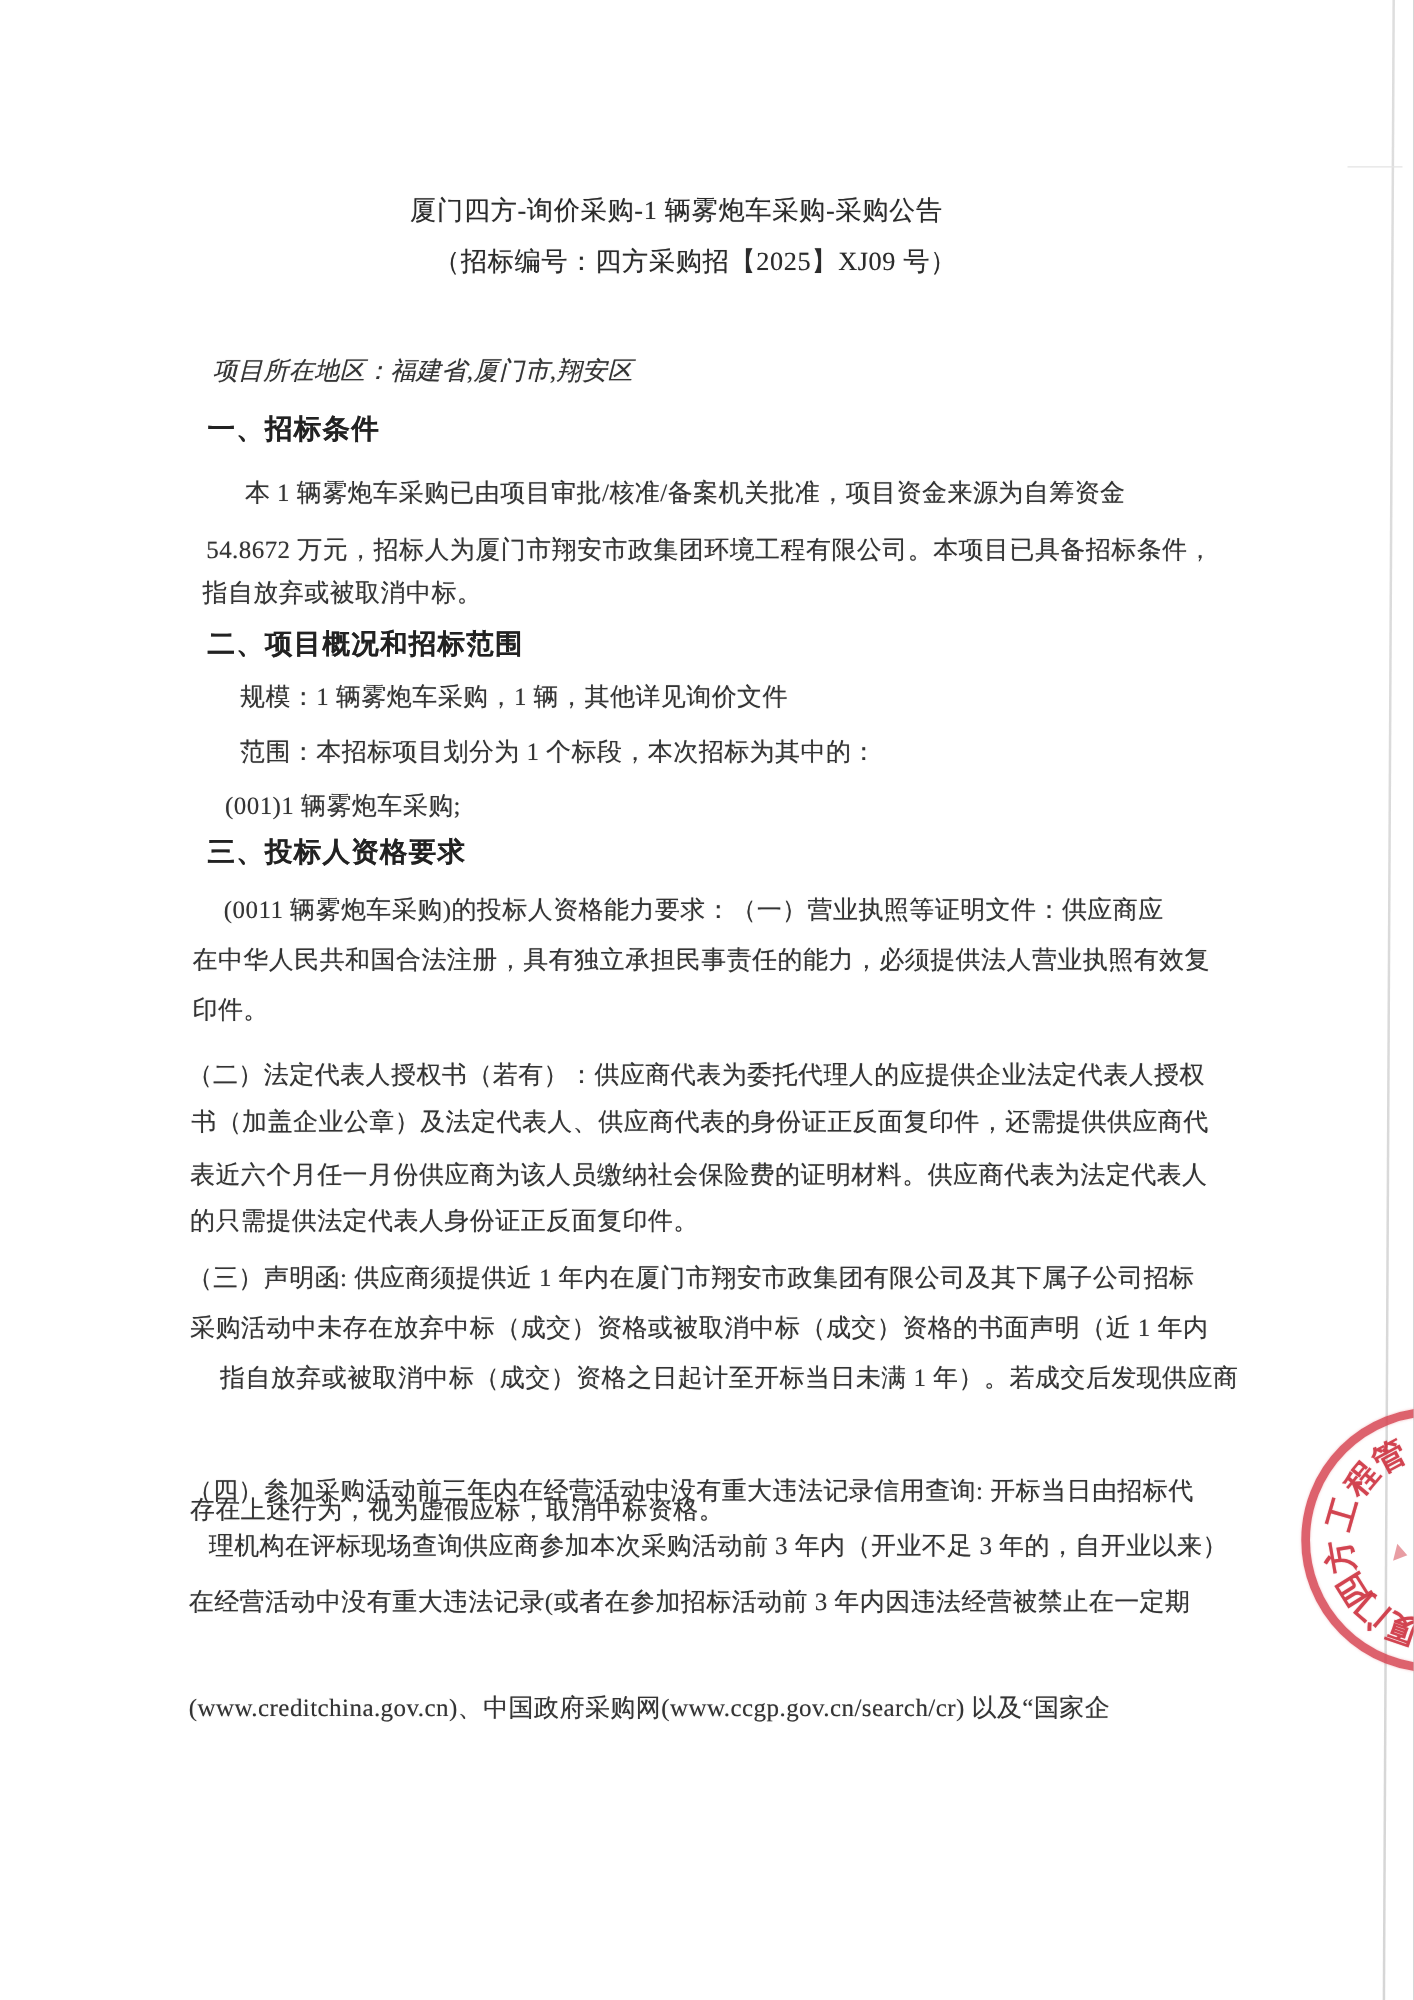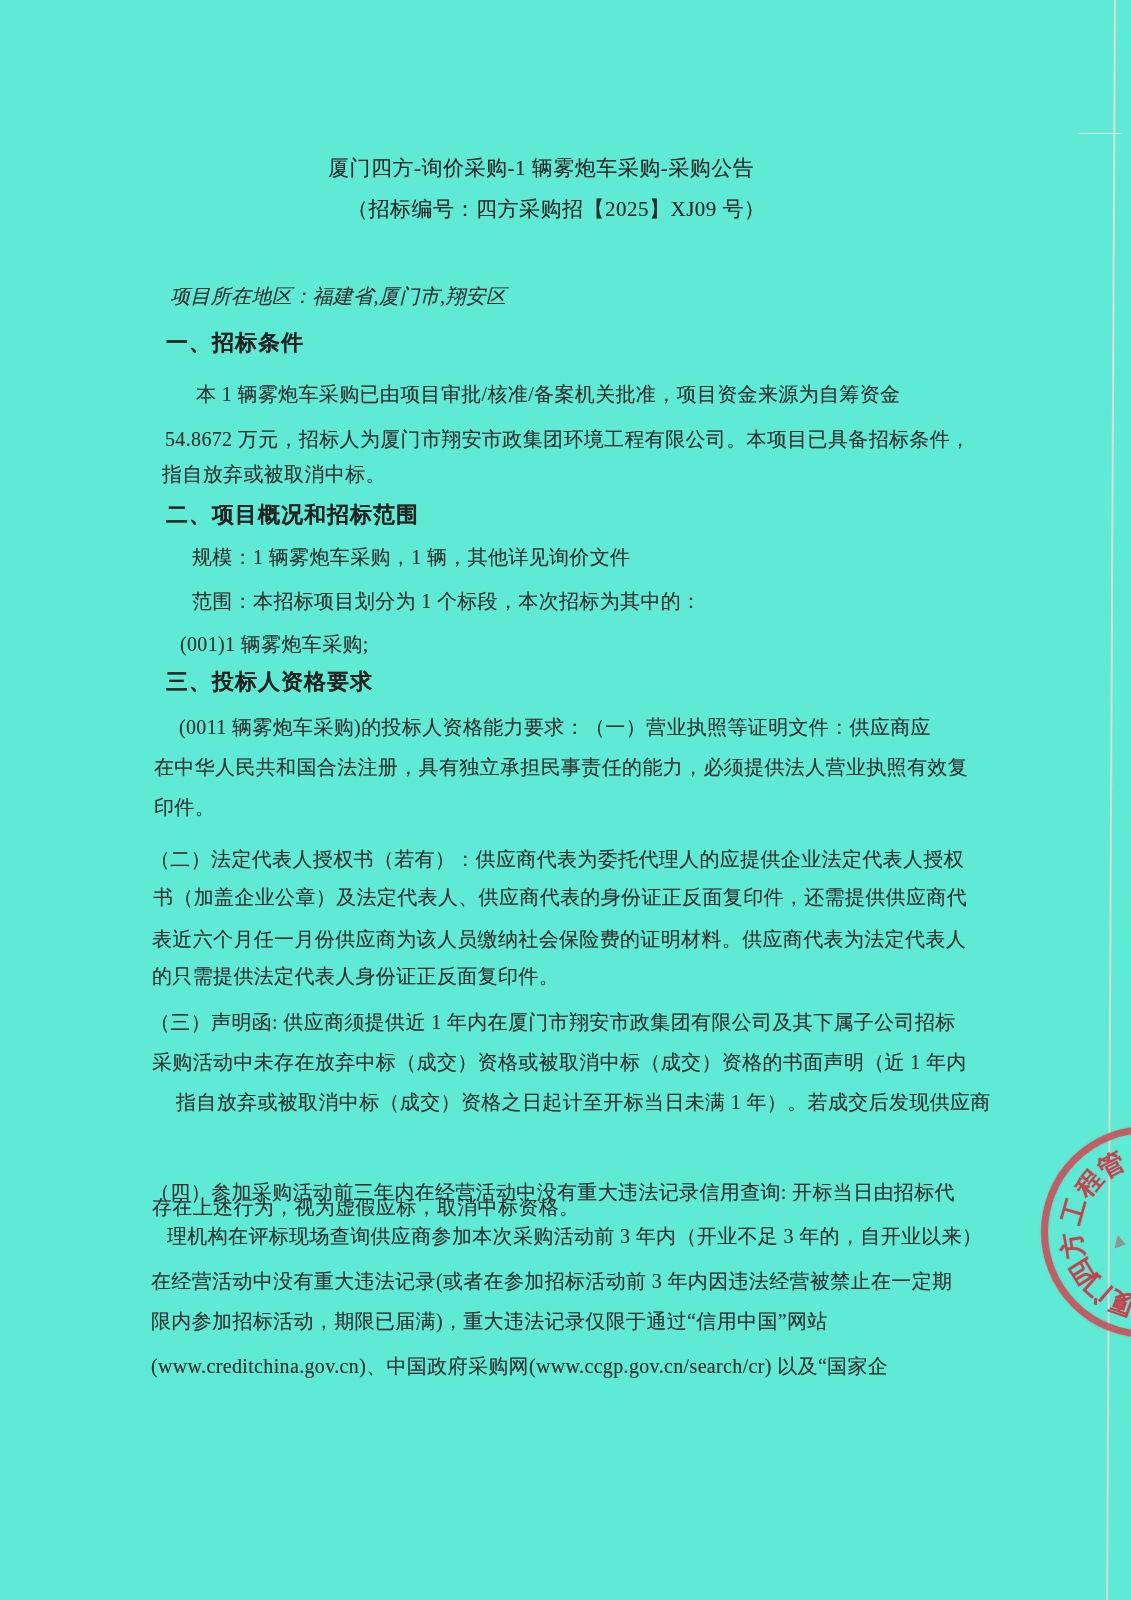--- a/index.html
+++ b/index.html
@@ -1,20 +1,20 @@
 <!DOCTYPE html>
 <html><head>
 <meta charset="utf-8">
 <style>
   html,body{margin:0;padding:0;background:#9a9a9a;}
   .page{
     position:relative;
     width:1131px;height:1600px;
     margin:0 auto;
-    background:#5eead4;
+    background:#ffffff;
     overflow:hidden;
     font-family:"Liberation Serif","DejaVu Serif",serif;
     color:#2e2e2e;
   }
   .line{
     position:absolute;
     white-space:nowrap;
     font-size:20px;
     letter-spacing:0.35px;
     color:#343434;
@@ -121,21 +121,20 @@
   <div class="line" style="left:152px;top:963px;">的只需提供法定代表人身份证正反面复印件。</div>
 
   <div class="line" style="left:150px;top:1009px;">（三）声明函: 供应商须提供近 1 年内在厦门市翔安市政集团有限公司及其下属子公司招标</div>
   <div class="line" style="left:152px;top:1049px;">采购活动中未存在放弃中标（成交）资格或被取消中标（成交）资格的书面声明（近 1 年内</div>
   <div class="line" style="left:152px;top:1089px;margin-left:24px;">指自放弃或被取消中标（成交）资格之日起计至开标当日未满 1 年）。若成交后发现供应商</div>
   <div class="line" style="left:152px;top:1146px;margin-top:48px;">存在上述行为，视为虚假应标，取消中标资格。</div>
 
   <div class="line" style="left:150px;top:1179px;">（四）参加采购活动前三年内在经营活动中没有重大违法记录信用查询: 开标当日由招标代</div>
   <div class="line" style="left:152px;top:1223px;margin-left:15px;">理机构在评标现场查询供应商参加本次采购活动前 3 年内（开业不足 3 年的，自开业以来）</div>
   <div class="line" style="left:151px;top:1268px;">在经营活动中没有重大违法记录(或者在参加招标活动前 3 年内因违法经营被禁止在一定期</div>
-  <div class="line" style="left:151px;top:1308px;">限内参加招标活动，期限已届满)，重大违法记录仅限于通过“信用中国”网站</div>
   <div class="line" style="left:151px;top:1353px;">(www.creditchina.gov.cn)、中国政府采购网(www.ccgp.gov.cn/search/cr) 以及“国家企</div>
 
   <div class="stamp">
     <div class="stamp-ring"></div>
     <div class="stamp-char" style="transform:rotate(199deg) translateY(-78px);">
         <span style="transform:rotate(0deg);">厦</span>
       </div>
     <div class="stamp-char" style="transform:rotate(221deg) translateY(-78px);">
         <span>门</span>
       </div>

